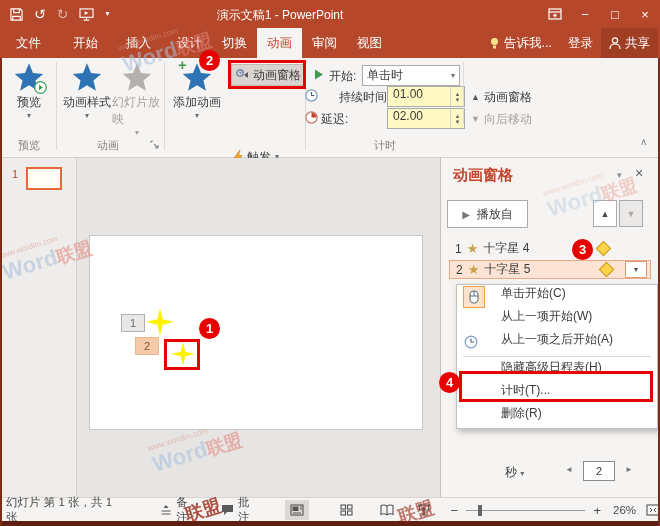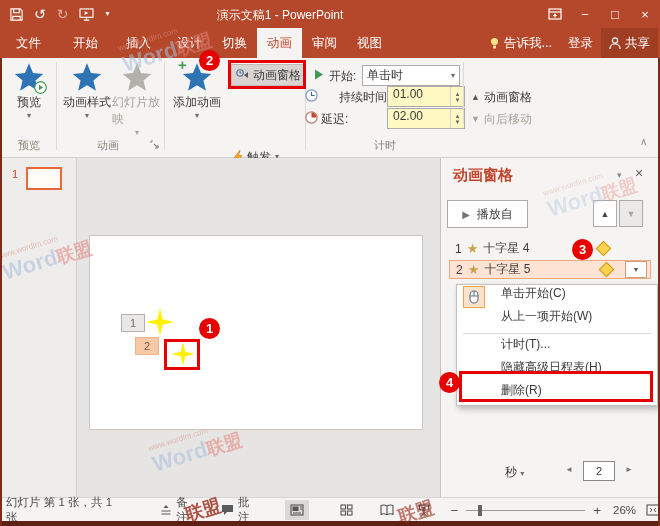--- a/index.html
+++ b/index.html
@@ -364,26 +364,35 @@
         <svg width="10" height="14" viewBox="0 0 10 14">
             <rect x="1" y="1" width="8" height="12" rx="4" fill="#fff" stroke="#5F6E86" stroke-width="1.1"></rect>
             <path d="M5,1 v5 M1,6 h8" stroke="#5F6E86" stroke-width="1"></path>
           </svg>
       </span>
       <span>单击开始(C)</span>
     </div>
     <div class="mi">
       <span>从上一项开始(W)</span>
     </div>
+    <div class="mi">
+      <span class="ic" style="top:4px">
+        <svg width="14" height="14" viewBox="0 0 14 14">
+            <circle cx="7" cy="7" r="5.8" fill="#fff" stroke="#7A99C0" stroke-width="1.2"></circle>
+            <path d="M7,3.4 v3.6 h3.2" stroke="#44679A" stroke-width="1.1" fill="none"></path>
+          </svg>
+      </span>
+      <span>从上一项之后开始(A)</span>
+    </div>
     <div class="mi-sep"></div>
     <div class="mi">
+      <span>隐藏高级日程表(H)</span>
+    </div>
+    <div class="mi">
       <span>计时(T)...</span>
-    </div>
-    <div class="mi">
-      <span>隐藏高级日程表(H)</span>
     </div>
     <div class="mi">
       <span>删除(R)</span>
     </div>
   </div>
 
   <div class="abs statusbar">
     <span style="margin-left:6px">幻灯片 第 1 张，共 1 张</span>
     <span class="sb-item" style="margin-left:34px">
       <span>

